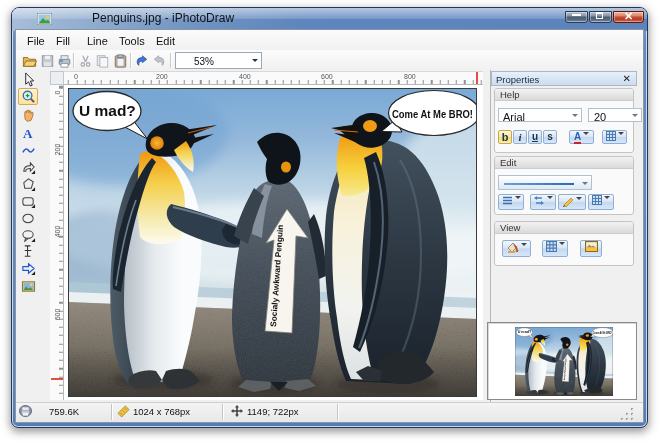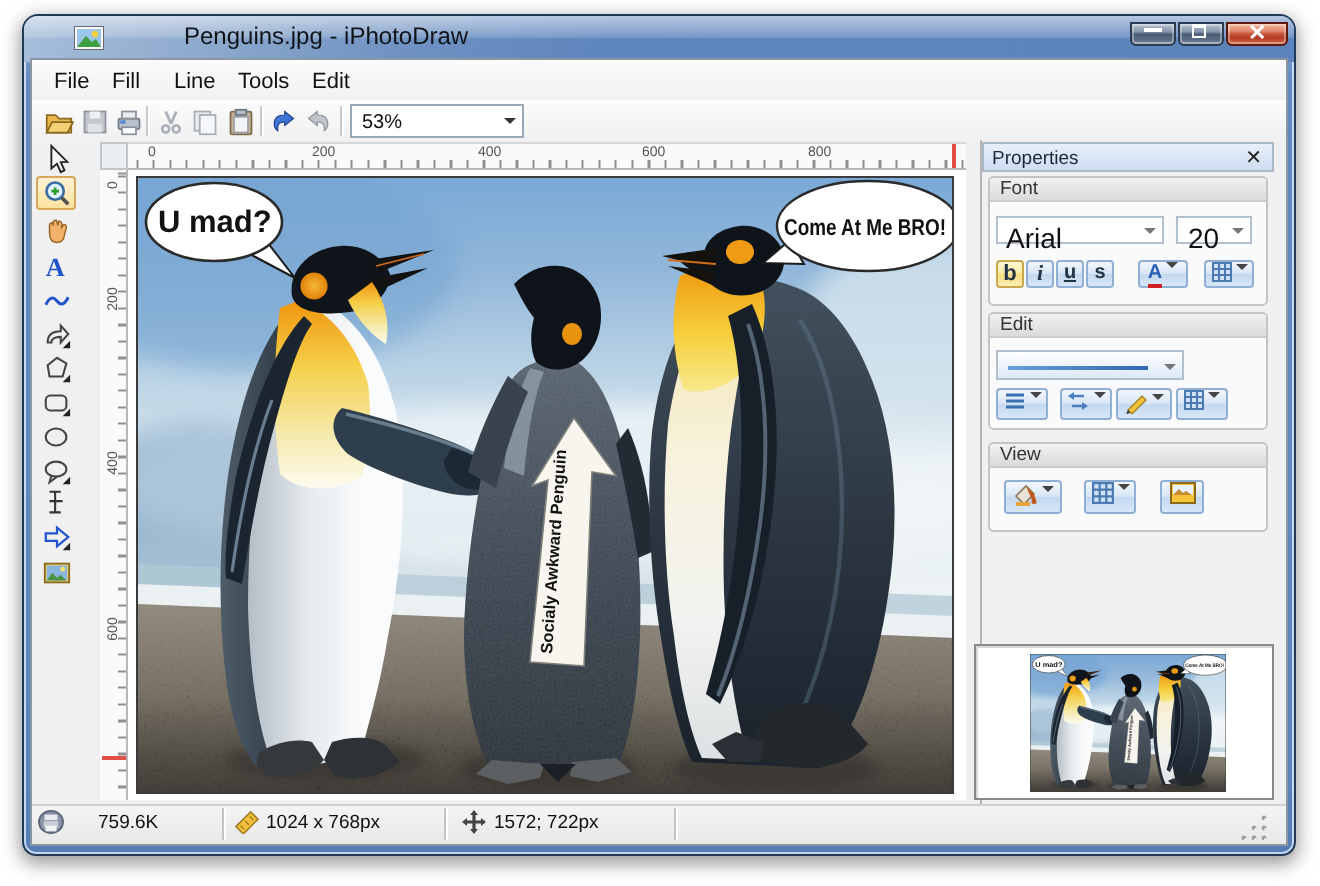--- a/index.html
+++ b/index.html
@@ -23,21 +23,21 @@
 #menubar{position:absolute;left:16px;top:30px;width:627px;height:20px;
  background:linear-gradient(180deg,#fbfbfb,#f1f1f1);font-size:11px;color:#111}
 #menubar span{position:absolute;top:5px}
 
 #toolbar{position:absolute;left:16px;top:50px;width:627px;height:21px;
  background:linear-gradient(180deg,#fcfcfc,#f0f0f0);}
 .tsep{position:absolute;top:53px;width:1px;height:15px;background:#c9c9c9;box-shadow:1px 0 0 #fff}
 .ticon{position:absolute;top:54px;width:15px;height:14px}
 #zoombox{position:absolute;left:175px;top:52px;width:87px;height:17px;background:#fff;
  border:1px solid #9aa9b8;font-size:10px;color:#111;}
-#zoombox .zt{position:absolute;left:5px;top:3px}
+#zoombox .zt{position:absolute;left:18px;top:3px}
 #zoombox .za{position:absolute;right:3px;top:6px;width:0;height:0;border:3.5px solid transparent;border-top-color:#333;}
 
 #toolcol{position:absolute;left:16px;top:71px;width:33px;height:331px;background:#f0f0f0}
 .lti{position:absolute;left:21px;width:15px;height:15px}
 #ltsel{position:absolute;left:18px;top:88px;width:20px;height:17px;background:linear-gradient(180deg,#fdf2d5,#fbe29e);border:1px solid #d8a858;border-radius:2px}
 
 #hruler{position:absolute;left:50px;top:71px;width:433px;height:14px;background:#fafafa;
  border-bottom:1px solid #b8b8b8;border-top:1px solid #d8d8d8;}
 #hruler .ticks{position:absolute;left:0;bottom:0;width:100%;height:4px;
  background:repeating-linear-gradient(to right,#909090 0 1px,transparent 1px 8.25px);
@@ -58,21 +58,21 @@
 
 #gap{position:absolute;left:483px;top:71px;width:7px;height:331px;background:#f0f0f0}
 #panel{position:absolute;left:490px;top:70px;width:148px;height:332px;background:#f0f0f0;border-left:1px solid #b5b5b5}
 #phead{position:absolute;left:491px;top:71px;width:146px;height:15px;
  background:linear-gradient(180deg,#e8f0fa,#ccdcf0);border:1px solid #aab8c8;font-size:9.5px;color:#1a2a3a}
 #phead .pt{position:absolute;left:4px;top:2px}
 #phead .px{position:absolute;right:5px;top:1px;font-size:10px;color:#222}
 .grp{position:absolute;left:494px;width:140px;background:#fafafa;border:1px solid #c4c4c4;border-radius:3px}
 .grph{height:12px;background:linear-gradient(180deg,#f2f2f2,#dadada);border-bottom:1px solid #cccccc;
  border-radius:2px 2px 0 0;font-size:9.5px;color:#333;padding:0px 0 0 5px;line-height:12px}
-.combo{position:absolute;background:#fff;border:1px solid #b2bfcc;font-size:14px;color:#111}
+.combo{position:absolute;background:#fff;border:1px solid #b2bfcc;font-size:11px;color:#111}
 .combo .ca{position:absolute;right:3px;top:5px;width:0;height:0;border:3px solid transparent;border-top-color:#777}
 .pbtn{position:absolute;height:14px;border:1px solid #8fafd4;border-radius:2px;
  background:linear-gradient(180deg,#f2f7fd,#d7e5f5 48%,#c3d8ef 52%,#d7e7f8);font-size:10px;color:#234;text-align:center}
 .pbtn .da{display:inline-block;width:0;height:0;border:3px solid transparent;border-top-color:#444;vertical-align:2px;margin-left:2px}
 
 #status{position:absolute;left:16px;top:402px;width:627px;height:20px;
  background:linear-gradient(180deg,#f4f4f4,#e8e8e8);border-top:1px solid #cfcfcf;font-size:9.5px;color:#222}
 .ssep{position:absolute;top:404px;width:1px;height:16px;background:#c4c4c4;box-shadow:1px 0 0 #fff}
 #grip{position:absolute;left:620px;top:407px;width:14px;height:13px}
 </style></head><body>
@@ -216,27 +216,27 @@
 <svg id="photo-main" viewBox="0 0 409 309">
     <use href="#photo"></use>
   </svg>
 <div id="gap"></div>
 <div id="panel"></div>
 <div id="phead">
     <span class="pt">Properties</span>
     <span class="px">✕</span>
   </div>
 <div class="grp" style="top:88px;height:65px">
-    <div class="grph">Font</div>
+    <div class="grph">Help</div>
   </div>
 <div class="combo" style="left:498px;top:108px;width:84px;height:14px">
     <span style="position:absolute;left:4px;top:2px">Arial</span>
     <span class="ca"></span>
   </div>
-<div class="combo" style="left:588px;top:108px;width:38px;height:14px">
+<div class="combo" style="left:588px;top:108px;width:54px;height:14px">
     <span style="position:absolute;left:5px;top:2px">20</span>
     <span class="ca"></span>
   </div>
 <div class="pbtn" style="left:498px;top:130px;width:14px;background:linear-gradient(180deg,#fdf7d8,#fae9a0 50%,#f6dc7d 52%,#fbeeb6);border-color:#c8a84a"><b style="font-size:11px;line-height:12px">b</b></div>
 <div class="pbtn" style="left:513px;top:130px;width:14px"><i style="font-family:'Liberation Serif';font-size:11px;font-weight:bold;line-height:12px">i</i></div>
 <div class="pbtn" style="left:528px;top:130px;width:14px"><span style="text-decoration:underline;font-size:10px;font-weight:bold;line-height:12px">u</span></div>
 <div class="pbtn" style="left:543px;top:130px;width:14px"><b style="font-size:10px;line-height:12px">s</b></div>
 <div class="pbtn" style="left:569px;top:130px;width:25px"><b style="font-size:10px;color:#2b5fb4;border-bottom:2px solid #cc2222;line-height:10px">A</b><span class="da"></span></div>
 <div class="pbtn" style="left:602px;top:130px;width:25px"><svg width="10" height="10" viewBox="0 0 10 10" style="vertical-align:-1px">
       <rect x=".5" y=".5" width="9" height="9" fill="#cfe2f6" stroke="#4a7ab0"></rect>
@@ -297,21 +297,21 @@
   </svg>
 <span style="position:absolute;left:49px;top:406px;font-size:9.5px;color:#111">759.6K</span>
 <svg style="position:absolute;left:117px;top:405px;width:13px;height:12px" viewBox="0 0 14 13">
     <path d="M1,9 L9,1 L13,5 L5,13z" fill="#f2c03a" stroke="#9a7a20" stroke-width=".8"></path>
     <path d="M3.5,8.5 l2,2 M6,6 l2,2 M8.5,3.5 l2,2" stroke="#9a7a20" stroke-width=".7"></path>
   </svg>
 <span style="position:absolute;left:133px;top:406px;font-size:9.5px;color:#111">1024 x 768px</span>
 <svg style="position:absolute;left:231px;top:405px;width:12px;height:12px" viewBox="0 0 12 12">
     <path d="M6,0 L8,2.5 H6.8 V5.2 H9.5 V4 L12,6 9.5,8 V6.8 H6.8 V9.5 H8 L6,12 4,9.5 H5.2 V6.8 H2.5 V8 L0,6 2.5,4 V5.2 H5.2 V2.5 H4z" fill="#444"></path>
   </svg>
-<span style="position:absolute;left:247px;top:406px;font-size:9.5px;color:#111">1572; 722px</span>
+<span style="position:absolute;left:247px;top:406px;font-size:9.5px;color:#111">1149; 722px</span>
 <svg id="grip" viewBox="0 0 14 13">
     <g fill="#9aa0a8">
       <circle cx="12" cy="2" r="1.2"></circle>
       <circle cx="12" cy="7" r="1.2"></circle>
       <circle cx="7" cy="7" r="1.2"></circle>
       <circle cx="12" cy="12" r="1.2"></circle>
       <circle cx="7" cy="12" r="1.2"></circle>
       <circle cx="2" cy="12" r="1.2"></circle>
     </g>
     <g fill="#fff">

